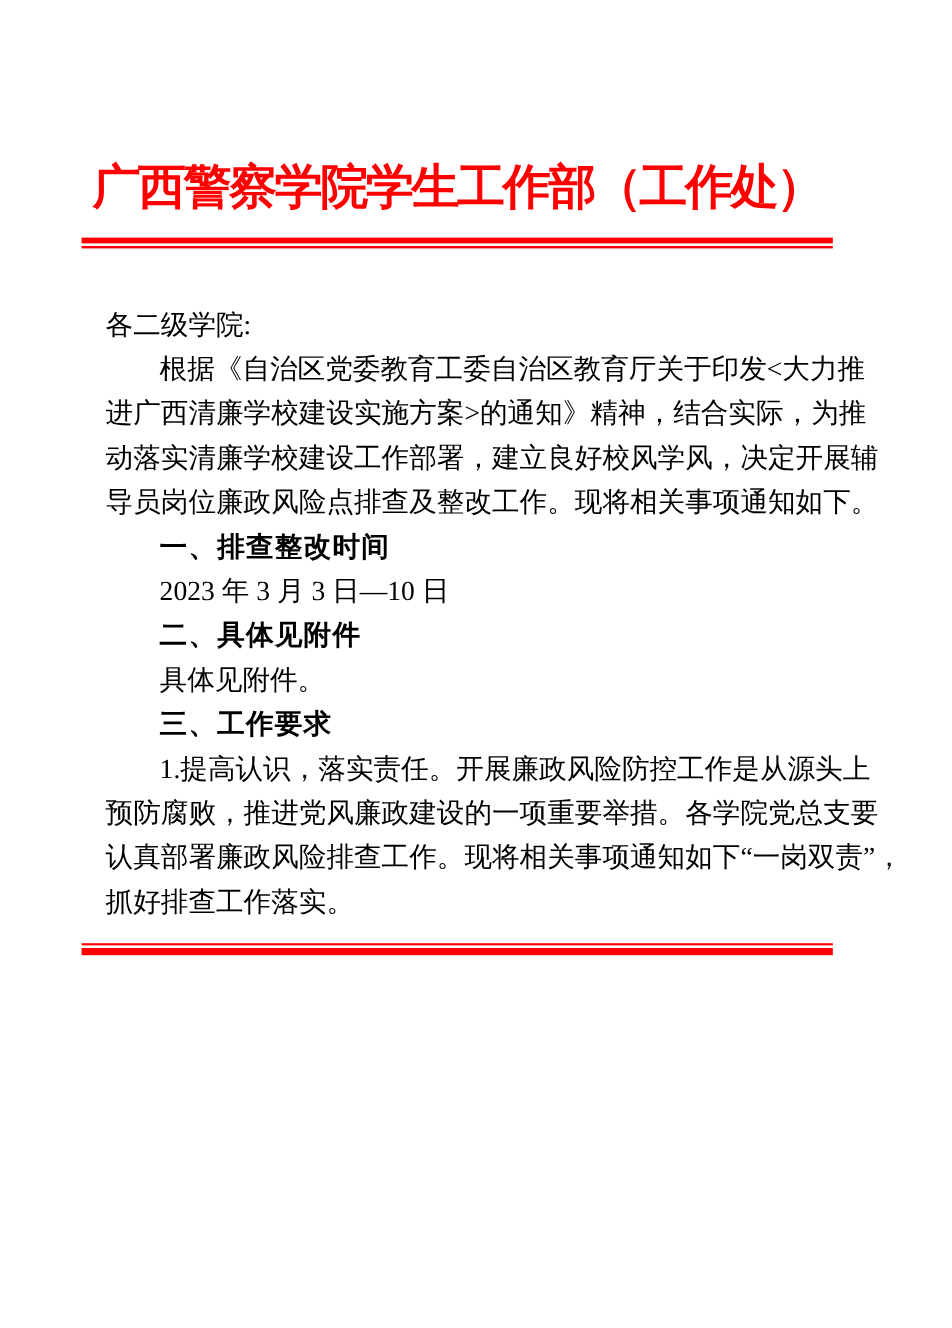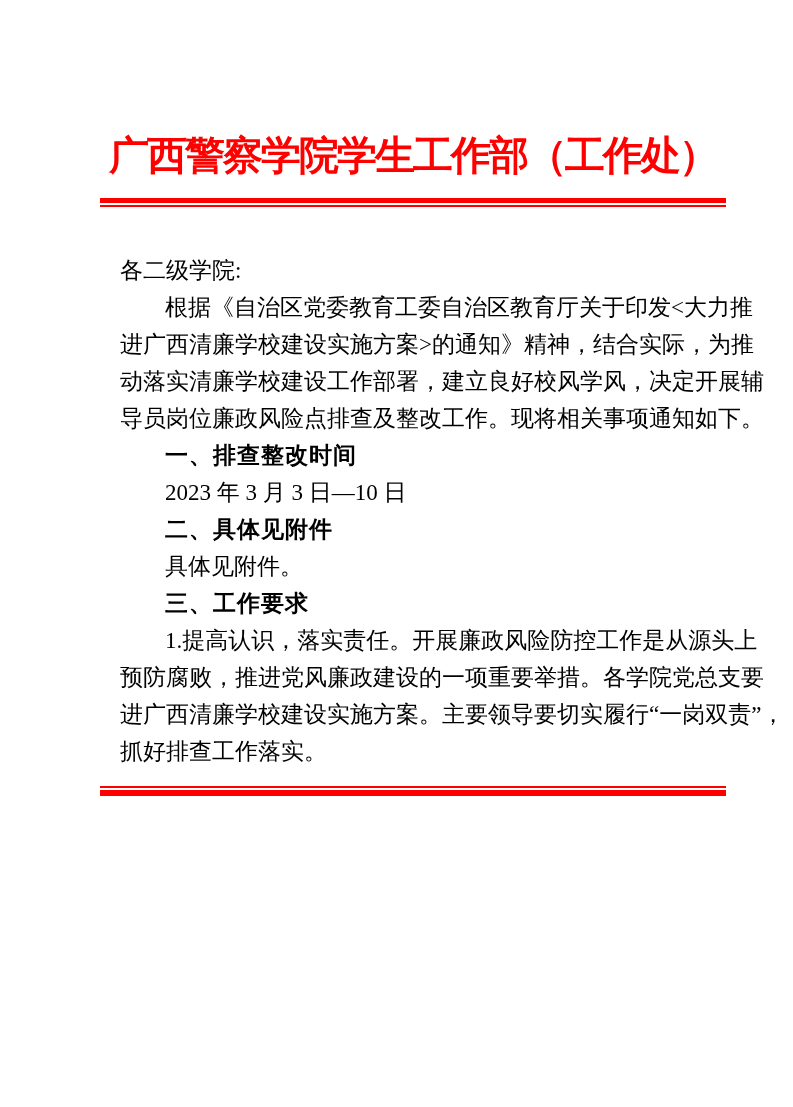--- a/index.html
+++ b/index.html
@@ -9,21 +9,21 @@
   .page {
     position: relative;
     width: 793px;
     height: 1107px;
     background: #ffffff;
     overflow: hidden;
   }
 
   .content {
     position: absolute;
-    left: 100px;
+    left: 68px;
     top: 0;
     width: 626px;
   }
 
   
   .masthead {
     margin-top: 132px;
     text-align: center;
     color: #fe0000;
     font-family: "Liberation Serif", "DejaVu Serif", serif;
@@ -114,21 +114,21 @@
       <div class="line indent heading">一、排查整改时间</div>
       <div class="line indent">2023 年 3 月 3 日—10 日</div>
 
       <div class="line indent heading">二、具体见附件</div>
       <div class="line indent">具体见附件。</div>
 
       <div class="line indent heading">三、工作要求</div>
 
       <div class="line indent">1.提高认识，落实责任。开展廉政风险防控工作是从源头上</div>
       <div class="line">预防腐败，推进党风廉政建设的一项重要举措。各学院党总支要</div>
-      <div class="line">进广西清廉学校建设实施方案。主要领导要切实履行“一岗双责”，</div>
+      <div class="line">认真部署廉政风险排查工作。现将相关事项通知如下“一岗双责”，</div>
       <div class="line">抓好排查工作落实。</div>
     </div>
 
     <div class="rule-bottom">
       <div class="thin"></div>
       <div class="gap"></div>
       <div class="thick"></div>
     </div>
 
   </div>

